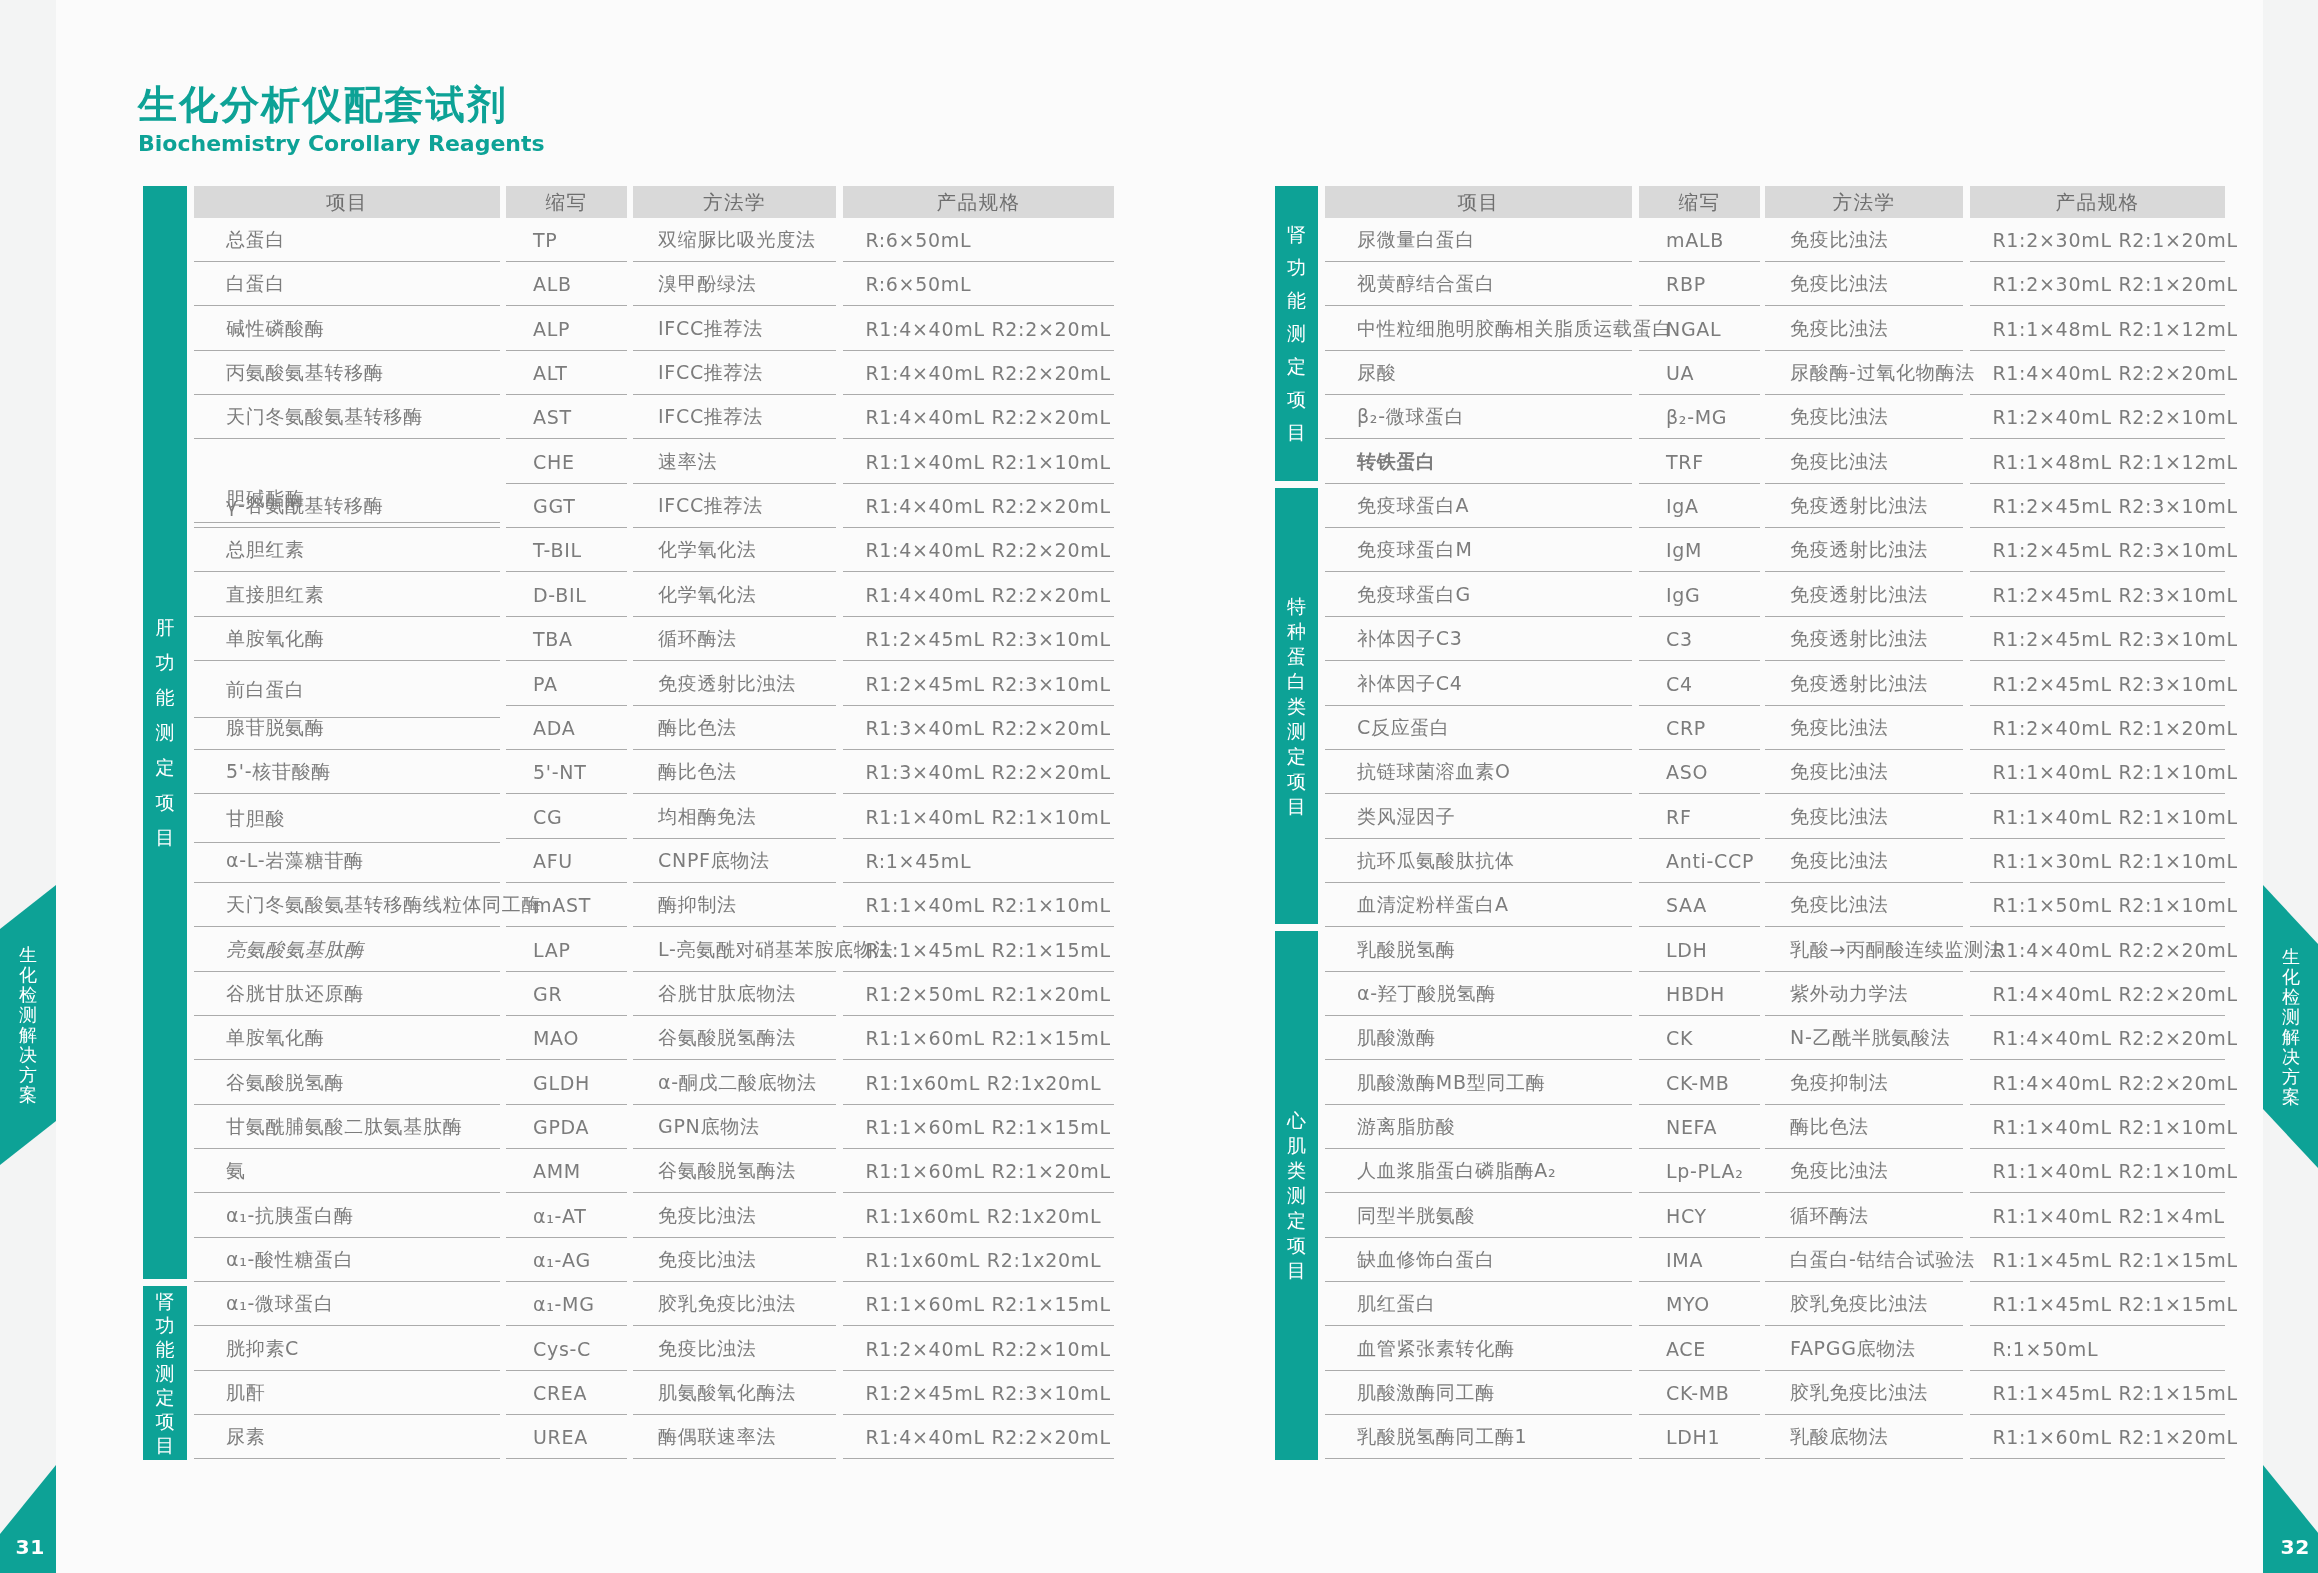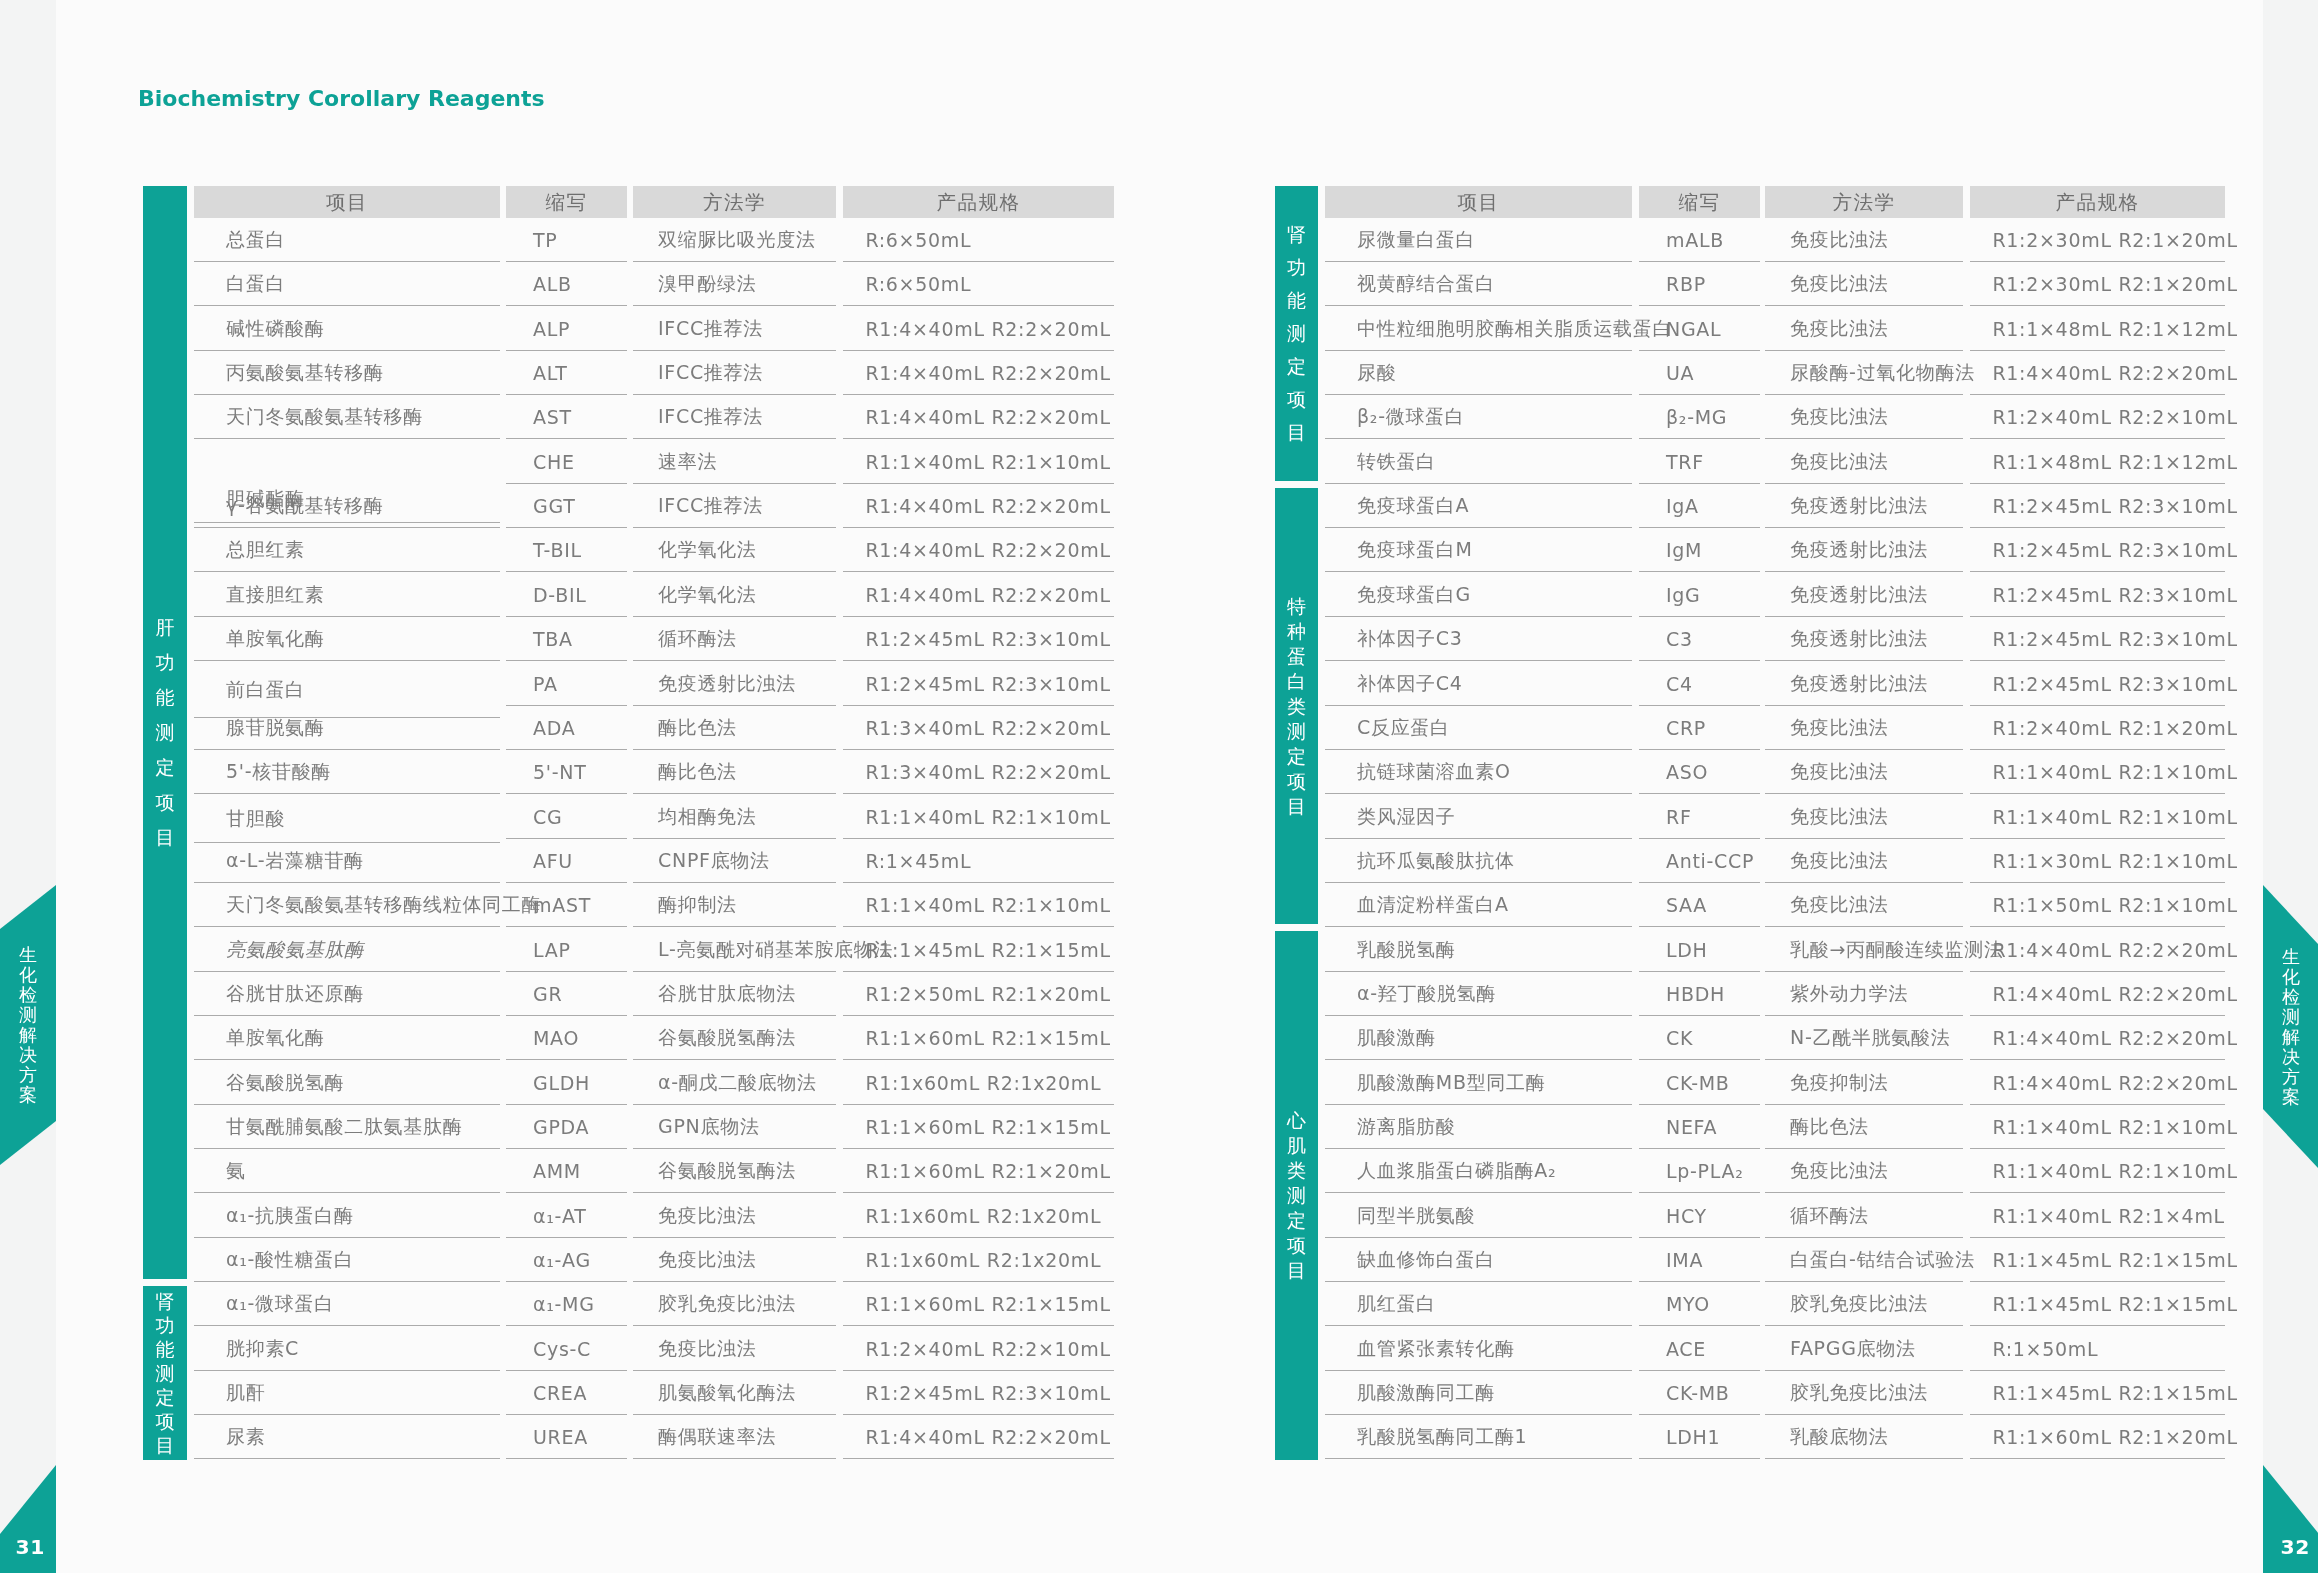--- a/index.html
+++ b/index.html
@@ -66,20 +66,21 @@
   .corner-right span{left:17.5px;}
 </style>
 </head>
 <body>
 
 <div class="sheet">
   <div class="edge-band left"></div>
   <div class="edge-band right"></div>
 
   <header class="title-block">
+    <h1>生化分析仪配套试剂</h1>
     <h2>Biochemistry Corollary Reagents</h2>
   </header>
 
   <div id="leftTable">
       <div class="hdr-cell" style="left: 194px; top: 186px; width: 306px; height: 32px;">项目</div>
       <div class="hdr-cell" style="left: 506px; top: 186px; width: 121px; height: 32px;">缩写</div>
       <div class="hdr-cell" style="left: 633px; top: 186px; width: 203px; height: 32px;">方法学</div>
       <div class="hdr-cell" style="left: 843px; top: 186px; width: 271px; height: 32px;">产品规格</div>
       <div>
         <div class="body-cell" style="left: 194px; top: 218px; width: 306px; height: 44px; padding-left: 32px;">总蛋白</div>
@@ -297,21 +298,21 @@
         <div class="body-cell" style="left: 1765px; top: 351px; width: 198px; height: 44px; padding-left: 25px;">尿酸酶-过氧化物酶法</div>
         <div class="body-cell" style="left: 1970px; top: 351px; width: 255px; height: 44px; padding-left: 22.4px;">R1:4×40mL  R2:2×20mL</div>
       </div>
       <div>
         <div class="body-cell" style="left: 1325px; top: 395px; width: 307px; height: 44px; padding-left: 32px;">β₂-微球蛋白</div>
         <div class="body-cell" style="left: 1639px; top: 395px; width: 121px; height: 44px; padding-left: 27px;">β₂-MG</div>
         <div class="body-cell" style="left: 1765px; top: 395px; width: 198px; height: 44px; padding-left: 25px;">免疫比浊法</div>
         <div class="body-cell" style="left: 1970px; top: 395px; width: 255px; height: 44px; padding-left: 22.4px;">R1:2×40mL  R2:2×10mL</div>
       </div>
       <div>
-        <div class="body-cell" style="left: 1325px; top: 440px; width: 307px; height: 44px; padding-left: 32px;">转铁蛋白</div>
+        <div class="body-cell" style="left: 1325px; top: 440px; width: 307px; height: 44px; padding-left: 32px; font-weight: bold;">转铁蛋白</div>
         <div class="body-cell" style="left: 1639px; top: 440px; width: 121px; height: 44px; padding-left: 27px;">TRF</div>
         <div class="body-cell" style="left: 1765px; top: 440px; width: 198px; height: 44px; padding-left: 25px;">免疫比浊法</div>
         <div class="body-cell" style="left: 1970px; top: 440px; width: 255px; height: 44px; padding-left: 22.4px;">R1:1×48mL  R2:1×12mL</div>
       </div>
       <div>
         <div class="body-cell" style="left: 1325px; top: 484px; width: 307px; height: 44px; padding-left: 32px;">免疫球蛋白A</div>
         <div class="body-cell" style="left: 1639px; top: 484px; width: 121px; height: 44px; padding-left: 27px;">IgA</div>
         <div class="body-cell" style="left: 1765px; top: 484px; width: 198px; height: 44px; padding-left: 25px;">免疫透射比浊法</div>
         <div class="body-cell" style="left: 1970px; top: 484px; width: 255px; height: 44px; padding-left: 22.4px;">R1:2×45mL  R2:3×10mL</div>
       </div>

